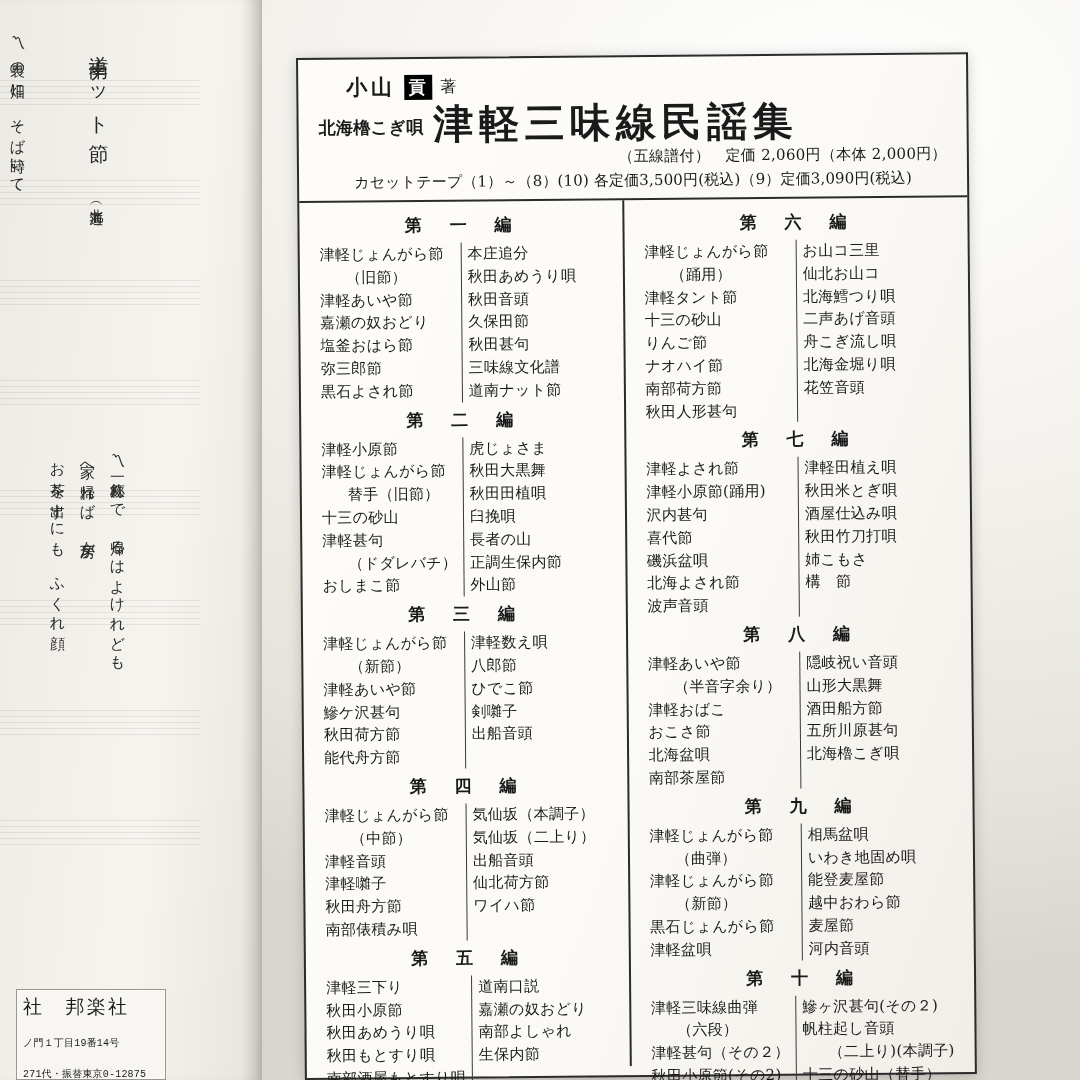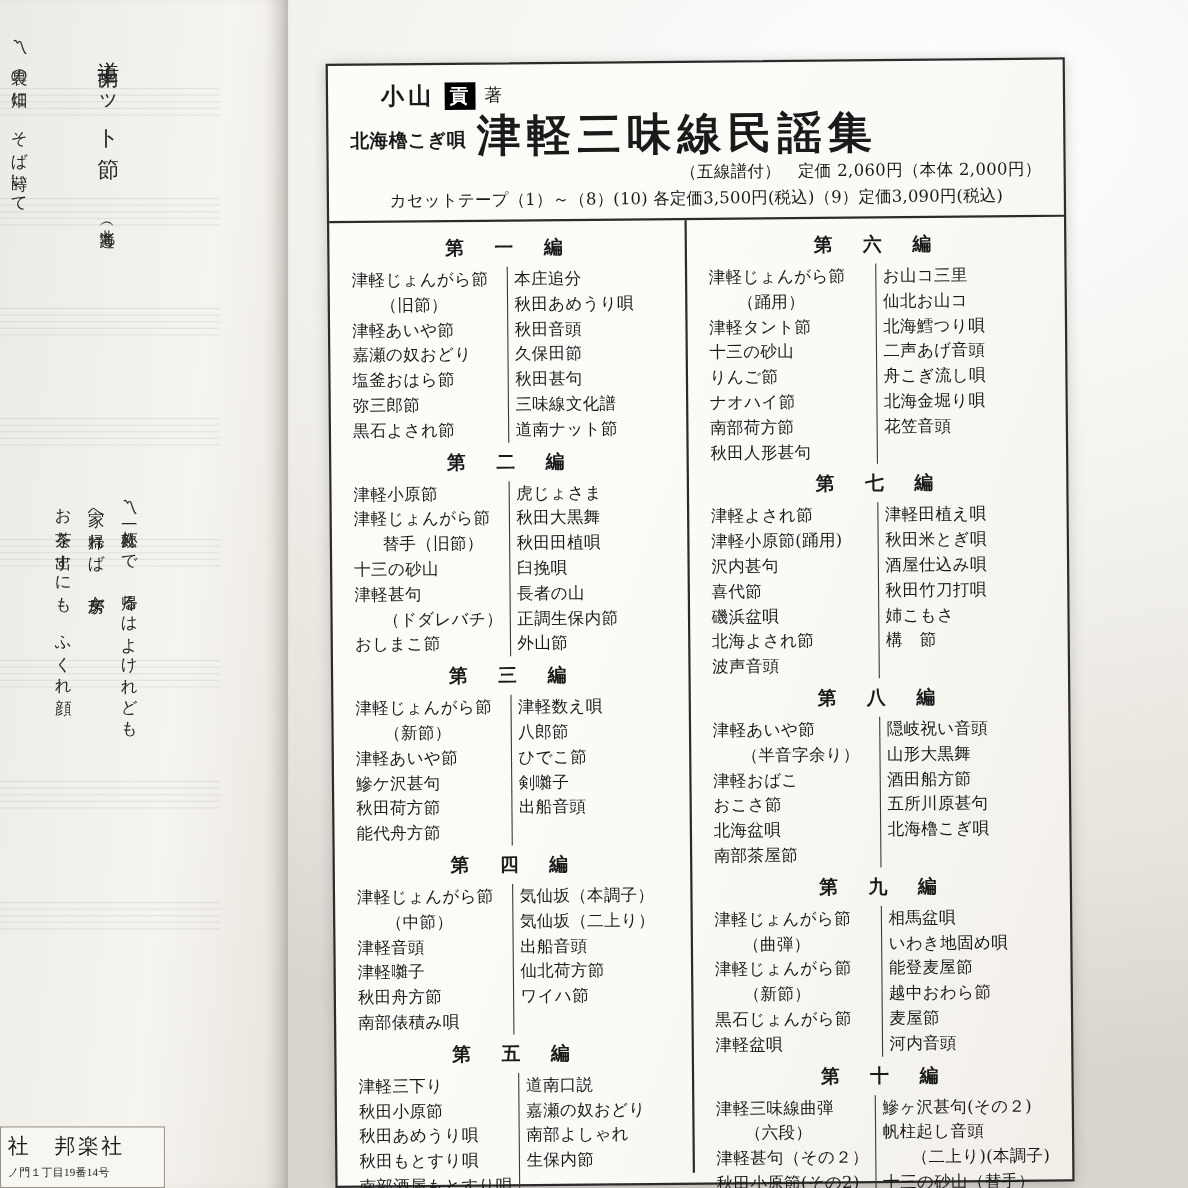--- a/index.html
+++ b/index.html
@@ -45,27 +45,27 @@
     white-space:pre;
   }
   #lyric-top{ left:6px; top:34px; font-size:15px; }
   #title-main{ left:84px; top:40px; font-size:20px; letter-spacing:.2em;}
   #title-sub{ left:86px; top:196px; font-size:14px; }
   #lyric-mid2{ left:46px; top:452px; font-size:15px; }
   #lyric-mid3{ left:76px; top:452px; font-size:15px; }
   #lyric-mid4{ left:106px; top:452px; font-size:15px; }
 
   .stamp{
-    position:absolute;left:0;bottom:0;width:150px;height:56px;
+    position:absolute;left:16px;bottom:0;width:150px;height:91px;
     background:#f7f6f2;border:1px solid #9a968c;
     box-shadow:0 0 0 1px rgba(255,255,255,.5) inset;
-    padding:4px 6px;box-sizing:border-box;
+    padding:4px 6px;box-sizing:border-box;font-family:Liberation Mono, monospace;
   }
   .stamp .big{font-size:19px;letter-spacing:.12em;}
-  .stamp .sm{font-size:10px;letter-spacing:.02em;line-height:1.35;margin-top:5px;}
+  .stamp .sm{font-size:10px;letter-spacing:.02em;line-height:1.35;margin-top:17px;}
 
   
   .toc{
     position:absolute;left:296px;top:58px;width:672px;height:1022px;
     background:linear-gradient(110deg,#fdfcf9 0%,#fbfaf6 55%,#f1eee8 100%);
     border:2px solid #2b2b2b;
     box-sizing:border-box;
     box-shadow:0 2px 14px rgba(0,0,0,.18);
     transform:rotate(-0.5deg);
     transform-origin:top left;

